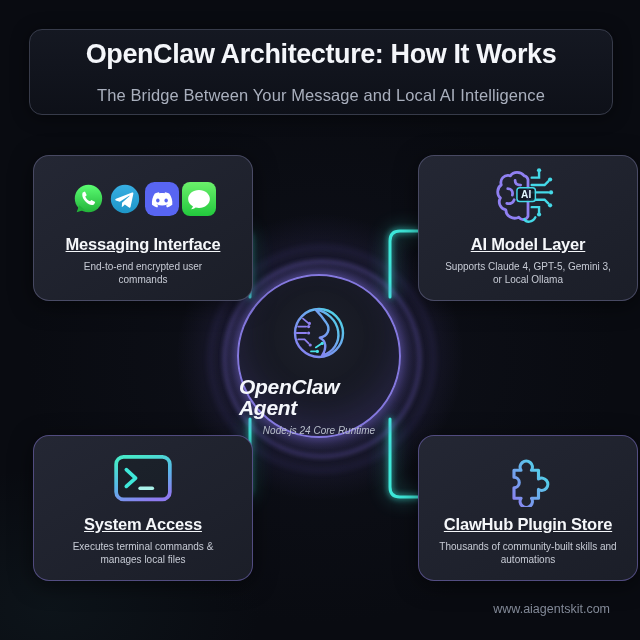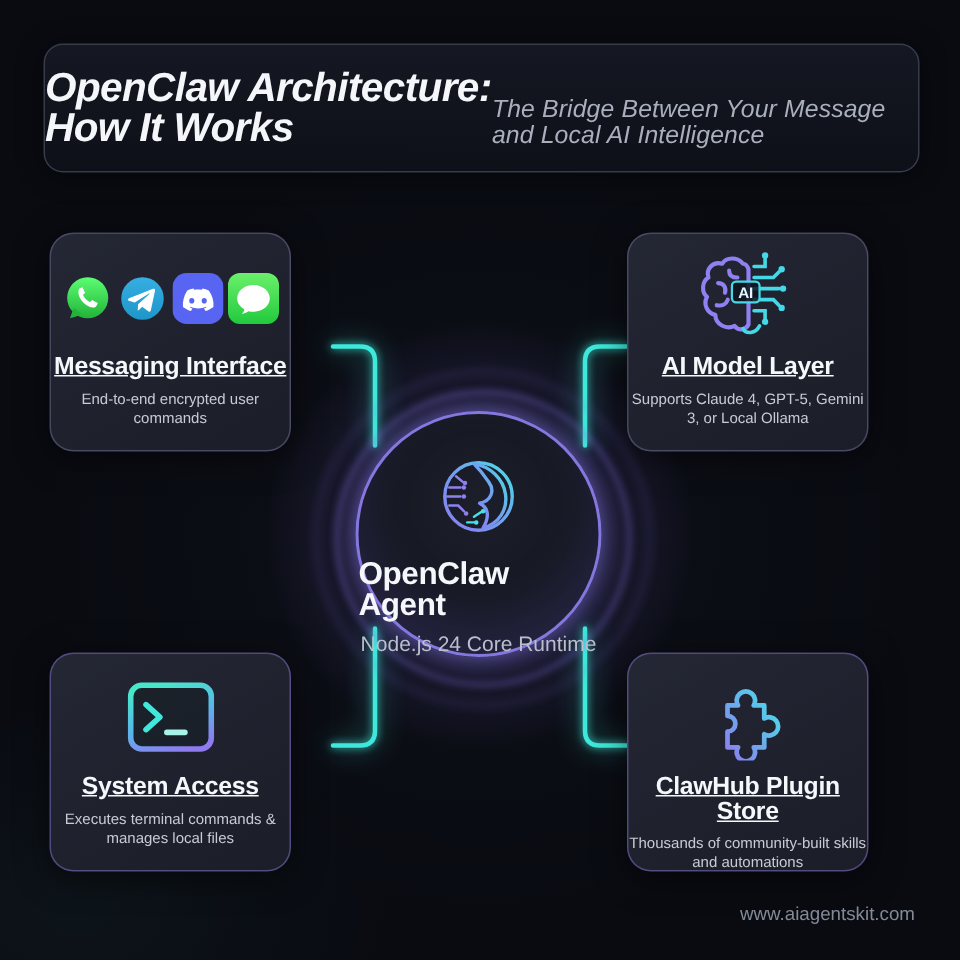--- a/index.html
+++ b/index.html
@@ -9,23 +9,22 @@
     background:
       radial-gradient(ellipse 420px 380px at 50% 56%, #0E1019 0%, rgba(14,16,25,0) 70%),
       radial-gradient(ellipse 300px 200px at 8% 95%, rgba(30,60,65,.18) 0%, rgba(0,0,0,0) 70%),
       #090B11;
   }
   
   .header-box{
     position:absolute;left:29px;top:29px;width:582px;height:84px;
     border-radius:13px;border:1px solid #373B4A;
     background:linear-gradient(180deg, rgba(27,31,43,.65), rgba(16,19,28,.65));
-    display:flex;flex-direction:row;align-items:center;justify-content:center;
+    display:flex;flex-direction:column;align-items:center;justify-content:center;
     box-shadow:0 2px 18px rgba(0,0,0,.45);
-    font-style:italic;
   }
   .page-title{font-size:27px;font-weight:700;color:#F4F6FA;letter-spacing:-.4px;line-height:1;}
   .page-subtitle{margin-top:19px;font-size:16.5px;color:#A9AFBD;letter-spacing:.1px;line-height:1;}
   
   .center-glow{
     position:absolute;left:175px;top:212px;width:290px;height:290px;border-radius:50%;z-index:1;
     background:radial-gradient(circle, rgba(122,102,216,.30) 0%, rgba(122,102,216,.13) 45%, rgba(122,102,216,0) 70%);
   }
   .halo1{position:absolute;left:223px;top:260px;width:192px;height:192px;border-radius:50%;
     border:3px solid rgba(128,110,222,.38);filter:blur(2px);z-index:3;}
@@ -34,27 +33,27 @@
   .connectors{position:absolute;left:0;top:0;z-index:2;}
   .connectors path{
     fill:none;stroke:#3EE8DA;stroke-width:3;stroke-linecap:round;
   }
   .connector-glow{filter:drop-shadow(0 0 3px rgba(62,232,218,.9)) drop-shadow(0 0 9px rgba(62,232,218,.45));}
   .center-node{
     position:absolute;left:237px;top:274px;width:164px;height:164px;border-radius:50%;z-index:4;
     background:radial-gradient(circle at 50% 38%, #1C1F2A 0%, #14161F 70%, #121420 100%);
     border:2.5px solid #8478DE;
     box-shadow:0 0 16px rgba(130,115,228,.75), inset 0 -20px 34px rgba(112,94,205,.20);
-    display:flex;flex-direction:column;align-items:center;box-sizing:border-box;padding-top:25px;
+    display:flex;flex-direction:column;align-items:center;box-sizing:border-box;padding-top:25px;font-style:italic;
   }
   .center-title{margin-top:11px;font-size:21px;font-weight:700;color:#F5F7FB;letter-spacing:-.3px;line-height:1;}
-  .center-subtitle{margin-top:8px;font-size:14px;color:#B9BFCB;line-height:1;}
+  .center-subtitle{margin-top:8px;font-size:10px;color:#B9BFCB;line-height:1;}
   
   .card{
-    position:absolute;width:161px;height:146px;border-radius:16px;z-index:5;
+    position:absolute;width:220px;height:146px;border-radius:16px;z-index:5;
     background:linear-gradient(150deg,#242734 0%, #1B1E28 100%);
     border:1.5px solid rgba(122,122,165,.45);
     box-shadow:0 4px 22px rgba(0,0,0,.5);
     display:flex;flex-direction:column;align-items:center;box-sizing:border-box;text-align:center;
   }
   .card-bottom{border-color:rgba(132,118,210,.50);}
   .card-tl{left:33px;top:155px;}
   .card-tr{left:418px;top:155px;}
   .card-bl{left:33px;top:435px;}
   .card-br{left:418px;top:435px;}

